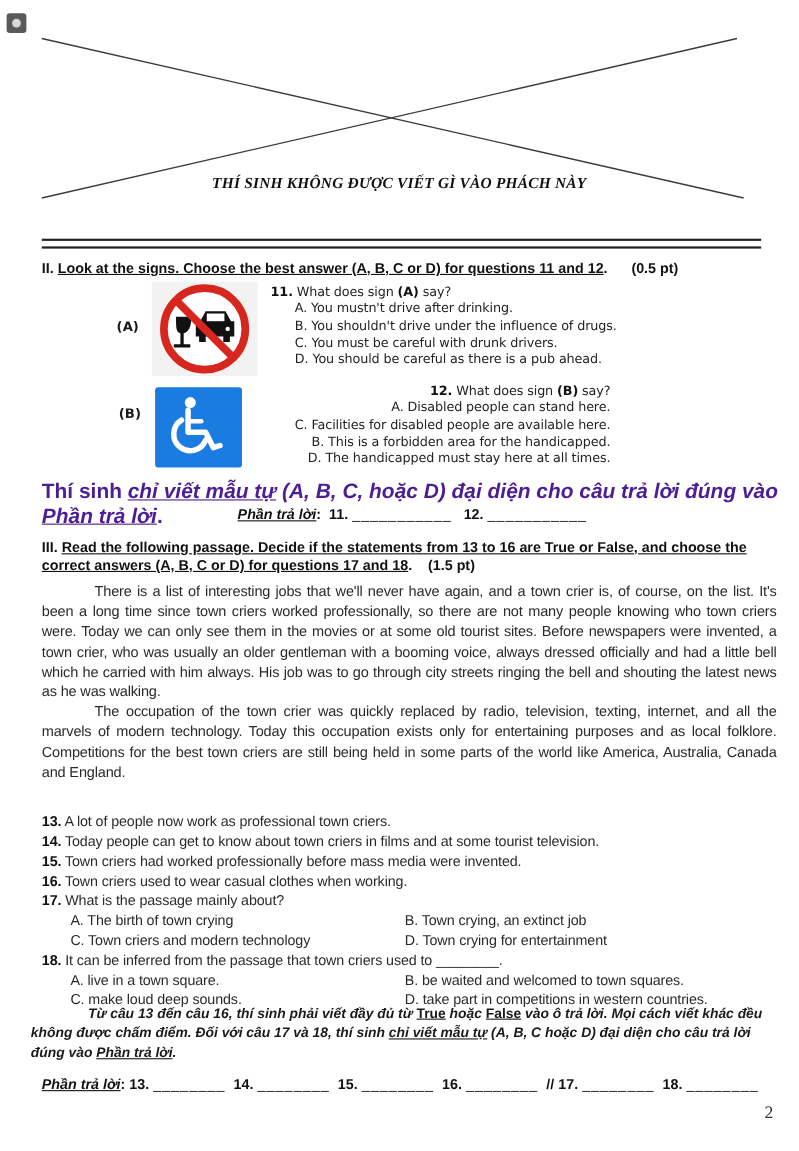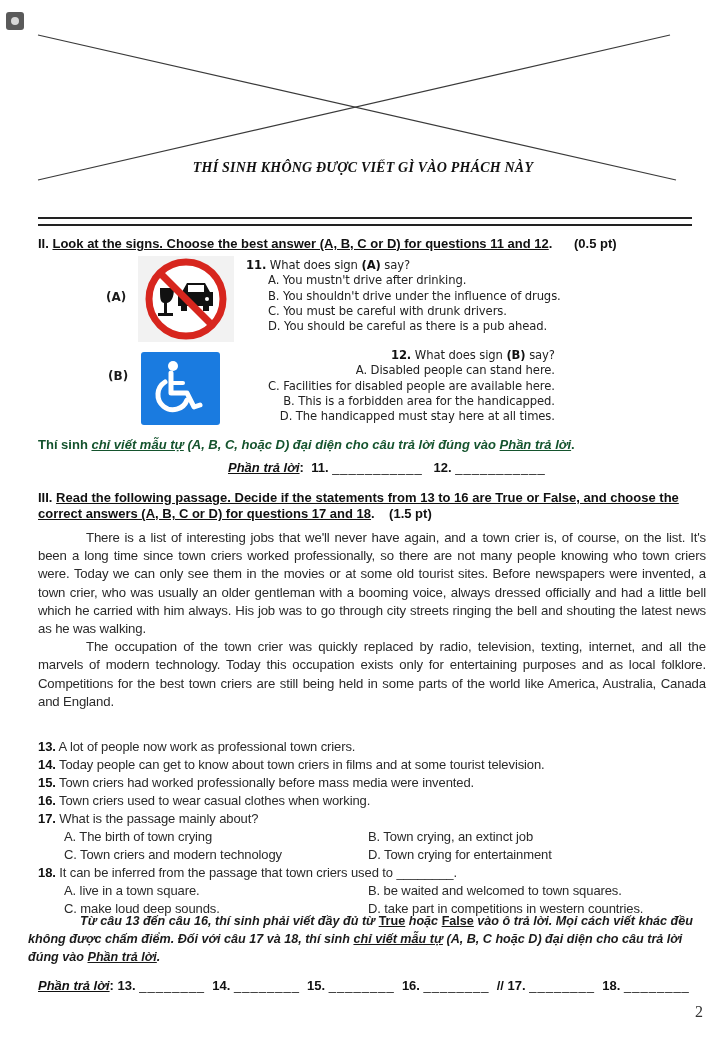--- a/index.html
+++ b/index.html
@@ -15,21 +15,21 @@
   .sec-head { font-family:"Liberation Sans", sans-serif; font-weight:bold; font-size:13px; color:#111; }
   .u { text-decoration:underline; }
   .sec2 { left:38px; top:236px; }
   .sec2 .pt { margin-left:18px; }
   .sign-label { font-family:"DejaVu Sans", sans-serif; font-weight:bold; font-size:12px; }
   .q { font-family:"DejaVu Sans", sans-serif; font-size:11.6px; line-height:15.3px; color:#222; letter-spacing:-0.1px; }
   .q b { font-weight:bold; color:#111; }
   .opt { padding-left:22px; }
   .sign-a { left:138px; top:256px; width:96px; height:86px; background:#f2f2f2; }
   .sign-b { left:141px; top:352px; width:79px; height:73px; background:#1a7be0; border-radius:3px; }
-  .note { font-family:"Liberation Sans", sans-serif; font-size:13px; font-weight:bold; color:#14532d; }
+  .note { font-family:"Liberation Sans", sans-serif; font-size:19px; font-weight:bold; color:#4c1d95; }
   .note i { font-weight:bold; }
   .answer-line { font-family:"Liberation Sans", sans-serif; font-weight:bold; font-size:13px; color:#111; }
   .blank { font-weight:normal; letter-spacing:1px; }
   .sec3 { left:38px; top:490px; width:668px; line-height:16px; }
   .passage { left:38px; top:529px; width:668px; font-family:"Liberation Sans", sans-serif; font-size:13.2px;
              line-height:18.2px; color:#2a2a2a; text-align:justify; letter-spacing:-0.15px; }
   .passage p { margin:0; text-indent:48px; }
   .stmts { left:38px; top:722px; width:670px; font-family:"Liberation Sans", sans-serif; font-size:13px;
            line-height:18px; color:#2a2a2a; letter-spacing:-0.1px;margin-top:16px; }
   .stmts b { color:#111; }
@@ -99,21 +99,21 @@
   <div class="opt">A. Disabled people can stand here.</div>
   <div class="opt">C. Facilities for disabled people are available here.</div>
   <div class="opt">B. This is a forbidden area for the handicapped.</div>
   <div class="opt">D. The handicapped must stay here at all times.</div>
 </div>
 
 <div class="abs note" style="left:38px; top:437px;">
   <span>Thí sinh </span><i class="u">chỉ viết mẫu tự</i><i> (A, B, C, hoặc D) đại diện cho câu trả lời đúng vào </i><i class="u">Phần trả lời</i><span>.</span>
 </div>
 
-<div class="abs answer-line" style="left:216px; top:460px;margin-left:12px;">
+<div class="abs answer-line" style="left:216px; top:460px;">
   <i class="u">Phần trả lời</i><span>:</span>&nbsp;
   <span>11.</span>
   <span class="blank">___________</span>&nbsp;&nbsp;
   <span>12.</span>
   <span class="blank">___________</span>
 </div>
 
 <div class="abs sec-head sec3">
   <span>III.</span>
   <span class="u">Read the following passage. Decide if the statements from 13 to 16 are True or False, and choose the correct answers (A, B, C or D) for questions 17 and 18</span><span>.</span>

